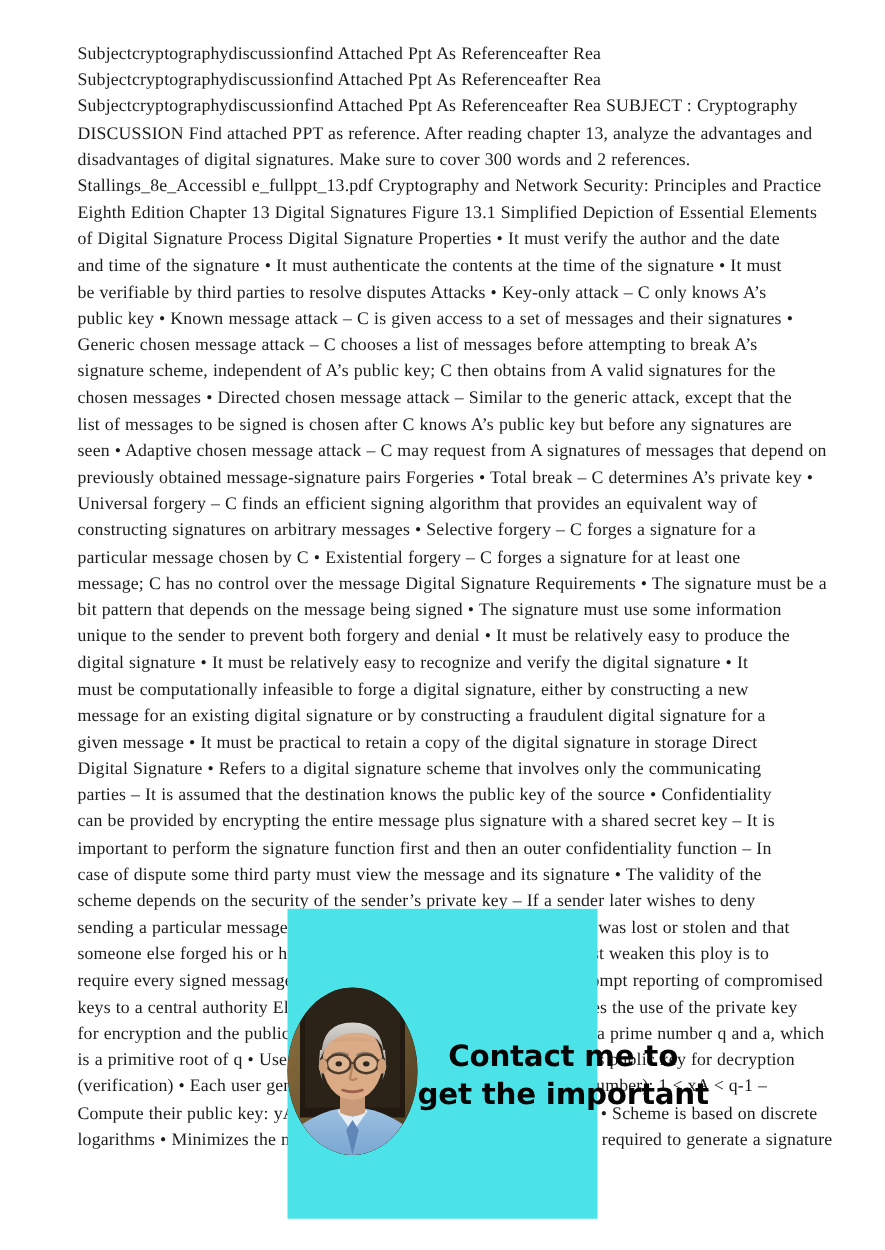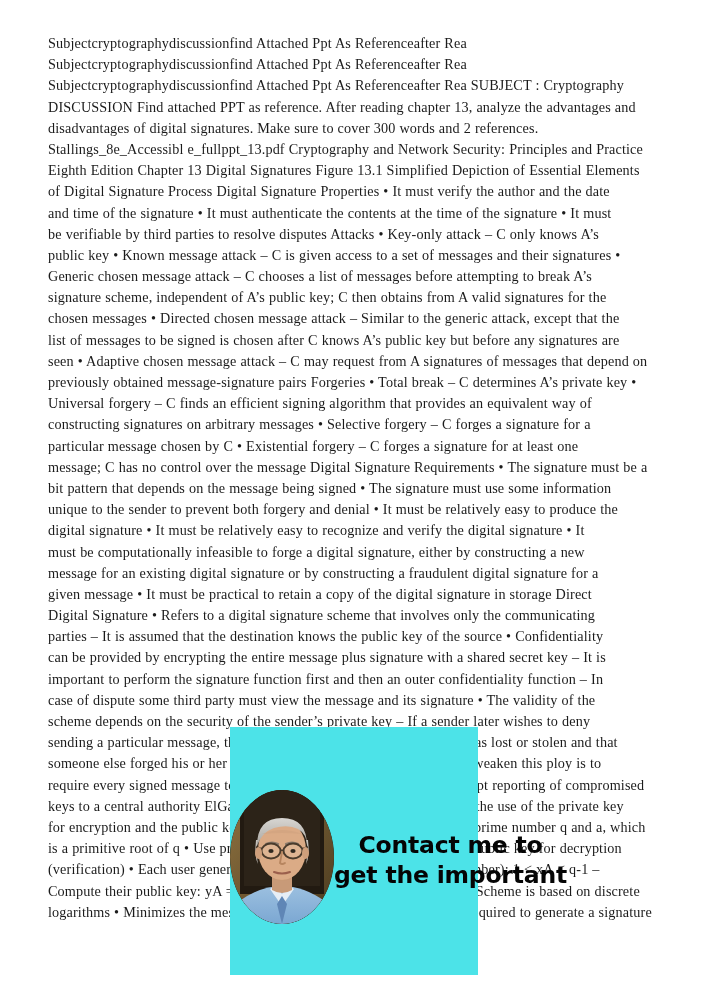--- a/index.html
+++ b/index.html
@@ -21,21 +21,21 @@
     left: 0;
     top: 0;
     width: 708px;
     height: 1000px;
     background: #ffffff;
   }
 
   
   #doc-body {
     position: absolute;
-    left: 48px;
+    left: 62px;
     top: 33px;
     width: 590px;
     font-family: "Liberation Serif", "DejaVu Serif", serif;
     font-size: 14.2px;
     line-height: 21.2px;
     color: #1b1b1b;
     text-align: left;
     white-space: pre-wrap;
     letter-spacing: 0.01em;
     word-spacing: 0.02em;

